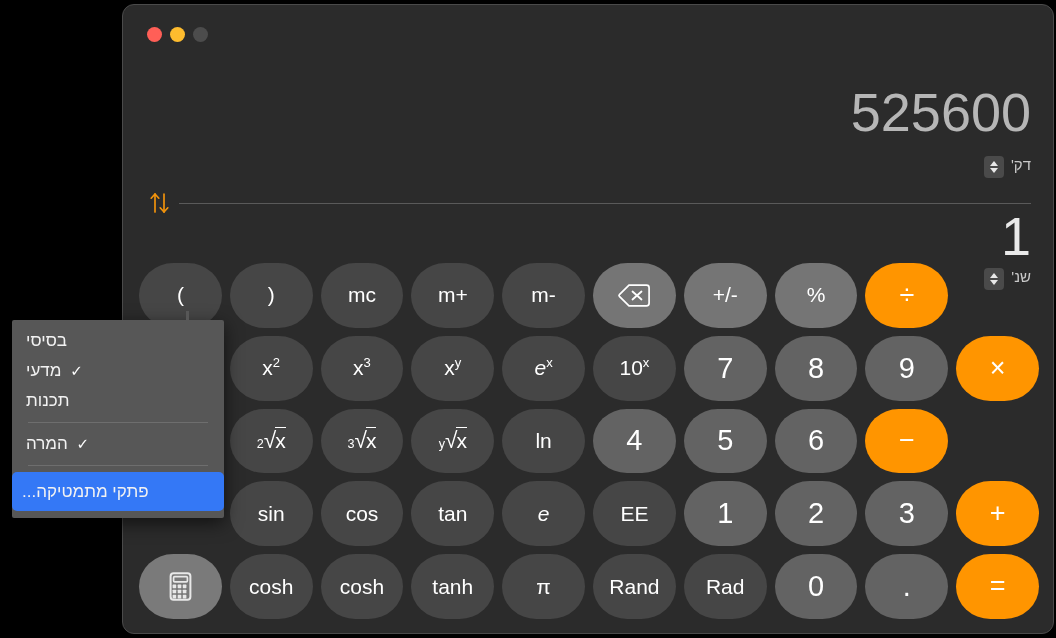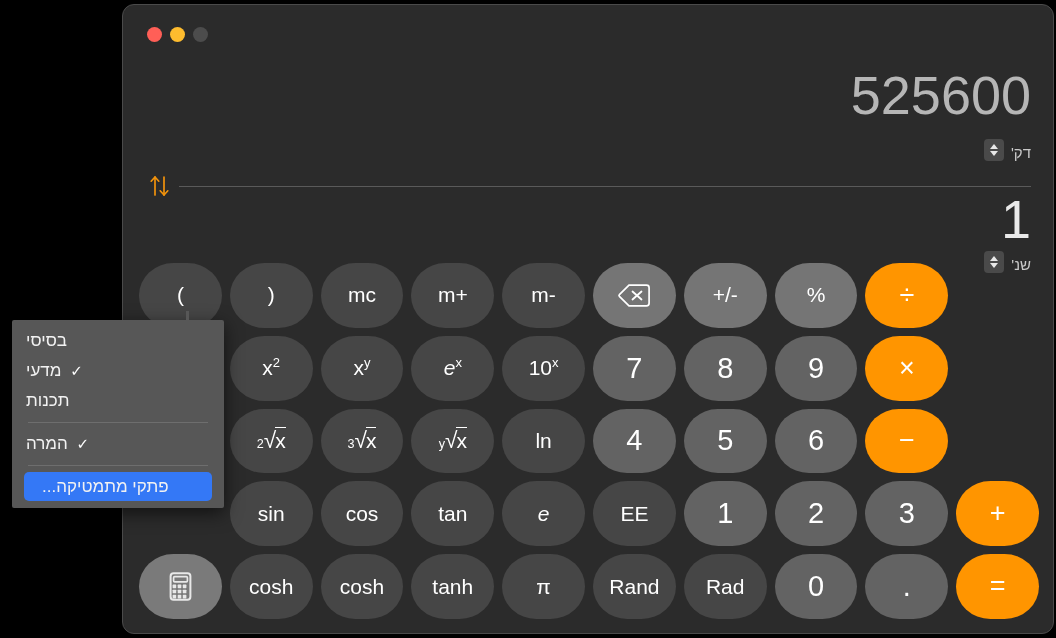--- a/index.html
+++ b/index.html
@@ -29,38 +29,38 @@
     position: absolute; left: 0; top: 0;
     width: 100%; height: 52px;
   }
   .lights { position: absolute; left: 24px; top: 22px; display: flex; gap: 8px; }
   .light { width: 15px; height: 15px; border-radius: 50%; }
   .light.red    { background: #ff5f57; }
   .light.yellow { background: #febc2e; }
   .light.gray   { background: #4c4c4c; }
 
   
-  .display { position: absolute; left: 0; top: 35px; width: 100%; height: 212px; }
+  .display { position: absolute; left: 0; top: 52px; width: 100%; height: 212px; }
 
   .row-value {
     position: absolute; right: 0; width: 100%;
     text-align: right;
     padding-right: 22px;
   }
   .big-number {
     color: #b6b6b6;
     font-size: 54px;
     font-weight: 300;
     letter-spacing: 0px;
     line-height: 1;
   }
   .big-number.bright { color: #e9e9e9; }
 
   .unit-line {
-    display: flex; align-items: flex-end; justify-content: flex-end;
+    display: flex; align-items: flex-start; justify-content: flex-end;
     gap: 7px; padding-right: 22px; margin-top: 7px;
   }
   .unit-label {
     color: #c9c9c9; font-size: 15px; direction: rtl;
   }
   .stepper {
     width: 20px; height: 22px; border-radius: 4px;
     background: #4a4a4a;
     display: flex; flex-direction: column;
     align-items: center; justify-content: center; gap: 2px;
@@ -142,24 +142,24 @@
     font-size: 17px;
     gap: 8px;
     flex-direction: row-reverse;
     justify-content: flex-start;
   }
   .mi .mi-label { white-space: nowrap; }
   .mi .check { width: 14px; color: #ffffff; font-size: 15px; text-align: center; }
   .mi .check.hidden { visibility: hidden; }
   .mi.highlight {
     background: #3478f6;
-    margin: 0 12px;
+    margin: 0 0;
     border-radius: 5px;
-    height: 29px;
-    padding: 0 18px;
+    height: 39px;
+    padding: 0 10px;
   }
   .mi-sep { height: 1px; background: #6e6e6e; margin: 6px 16px; }
 </style>
 </head>
 <body>
 
 <div id="root">
 
   <div class="window">
 
@@ -236,20 +236,23 @@
           <span>+/-</span>
         </div>
         <div class="key util">
           <span>%</span>
         </div>
         <div class="key op">
           <span>÷</span>
         </div>
         <div class="key fn" style="grid-column: 2;">
           <span>x<span class="sup">2</span></span>
+        </div>
+        <div class="key fn">
+          <span>x<span class="sup">3</span></span>
         </div>
         <div class="key fn">
           <span>x<span class="sup">y</span></span>
         </div>
         <div class="key fn">
           <span><span class="ital">e</span><span class="sup">x</span></span>
         </div>
         <div class="key fn">
           <span>10<span class="sup">x</span></span>
         </div>

